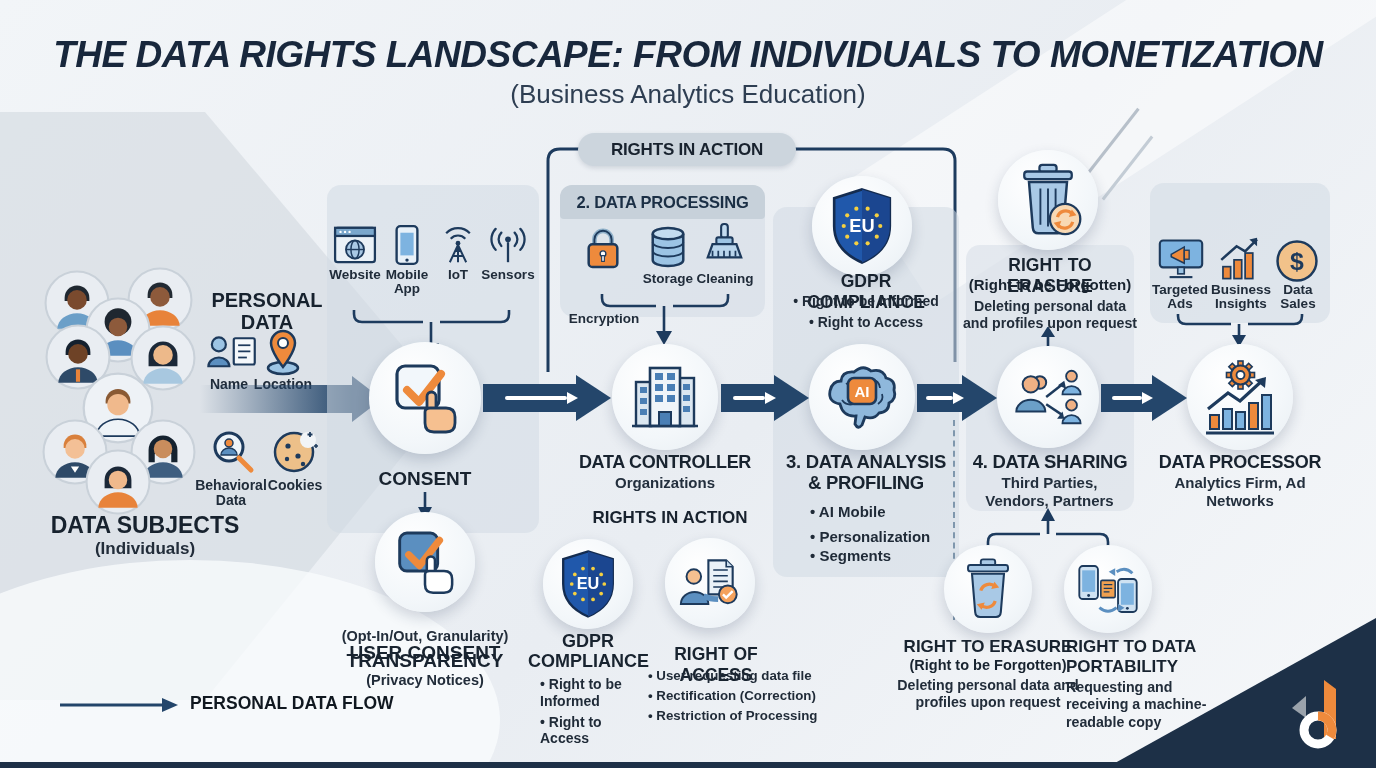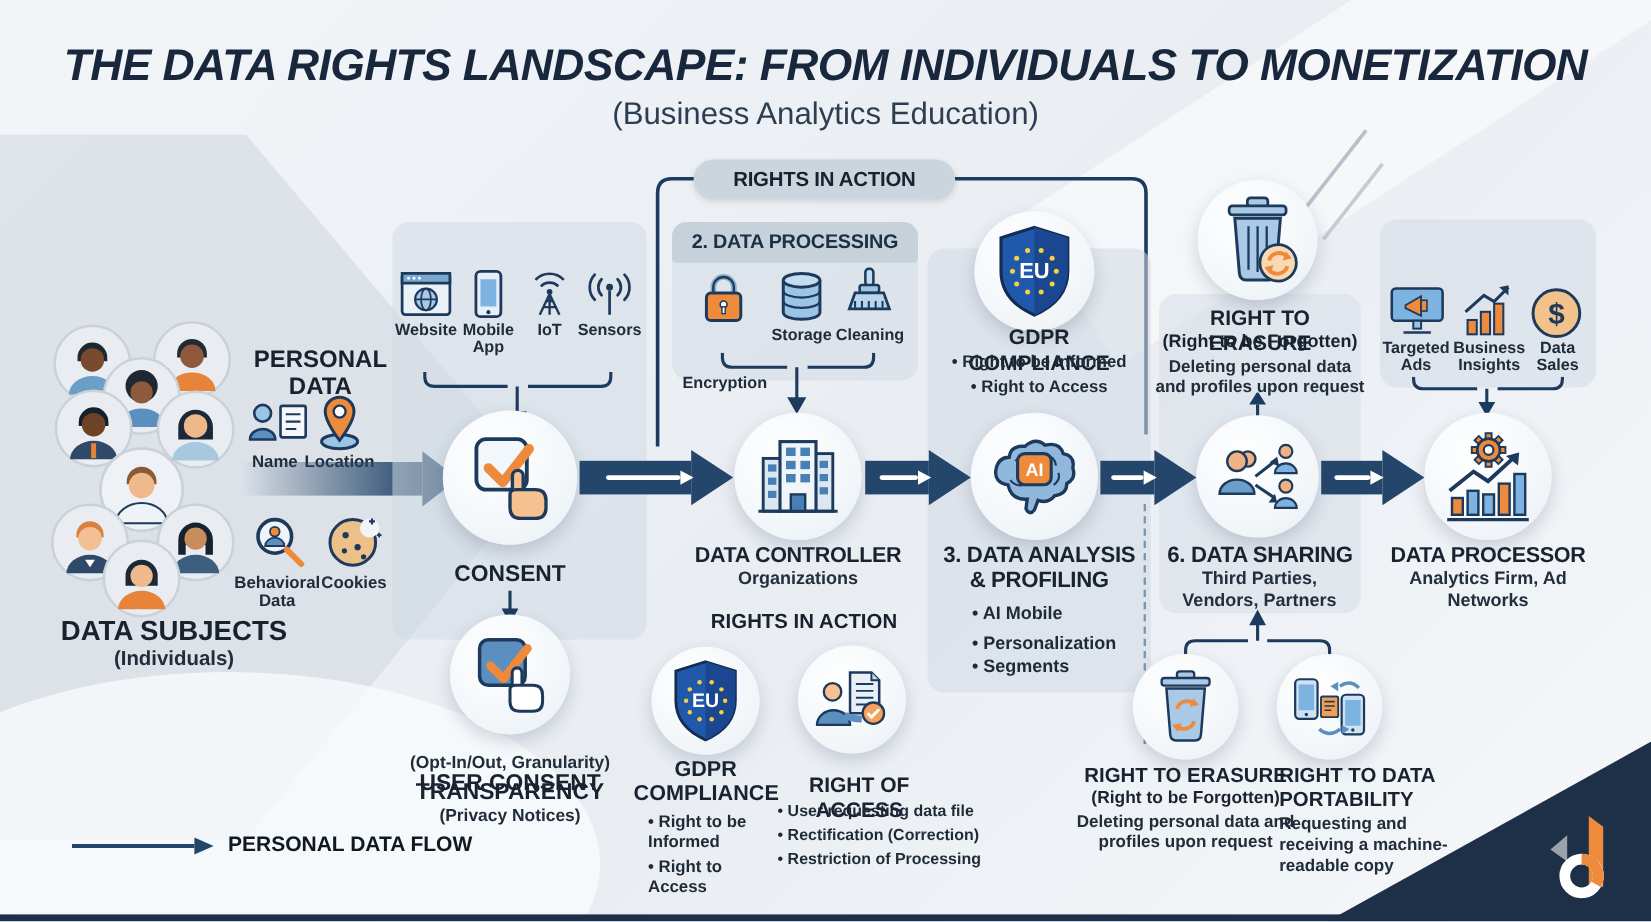--- a/index.html
+++ b/index.html
@@ -456,21 +456,21 @@
       <line x1="40" y1="36" x2="58" y2="22" stroke="#1d3a5c" stroke-width="2.8"></line>
         <polygon points="60,18 62,27 53,23" fill="#1d3a5c"></polygon>
       <line x1="40" y1="44" x2="58" y2="56" stroke="#1d3a5c" stroke-width="2.8"></line>
         <polygon points="60,60 52,60 58,52" fill="#1d3a5c"></polygon>
       <circle cx="68" cy="13" r="6" fill="#f0b184" stroke="#1d3a5c" stroke-width="2"></circle>
       <path d="M58 33a10 9 0 0 1 20 0z" fill="#7db3e0" stroke="#1d3a5c" stroke-width="2"></path>
       <circle cx="68" cy="45" r="6" fill="#f0b184" stroke="#1d3a5c" stroke-width="2"></circle>
       <path d="M58 65a10 9 0 0 1 20 0z" fill="#7db3e0" stroke="#1d3a5c" stroke-width="2"></path>
     </svg>
   </div>
-  <div class="abs stage-title" style="left:960px;top:452px;width:180px;">6. DATA SHARING</div>
+  <div class="abs stage-title" style="left:960px;top:452px;width:180px;">4. DATA SHARING</div>
   <div class="abs stage-sub" style="left:972px;top:474px;width:155px;">Third Parties, Vendors, Partners</div>
 
   <svg class="abs" style="left:980px;top:508px;" width="136" height="42" viewBox="0 0 136 42">
     <path d="M8 40 v-6 q0 -8 8 -8 h44 M128 40 v-6 q0 -8 -8 -8 h-44" fill="none" stroke="#1d3b5e" stroke-width="2.6"></path>
     <line x1="68" y1="26" x2="68" y2="12" stroke="#1d3b5e" stroke-width="2.6"></line>
     <polygon points="61,13 75,13 68,0" fill="#1d3b5e"></polygon>
   </svg>
 
   <div class="abs circle" style="left:944px;top:545px;width:88px;height:88px;">
     <svg width="58" height="64" viewBox="0 0 72 80">

